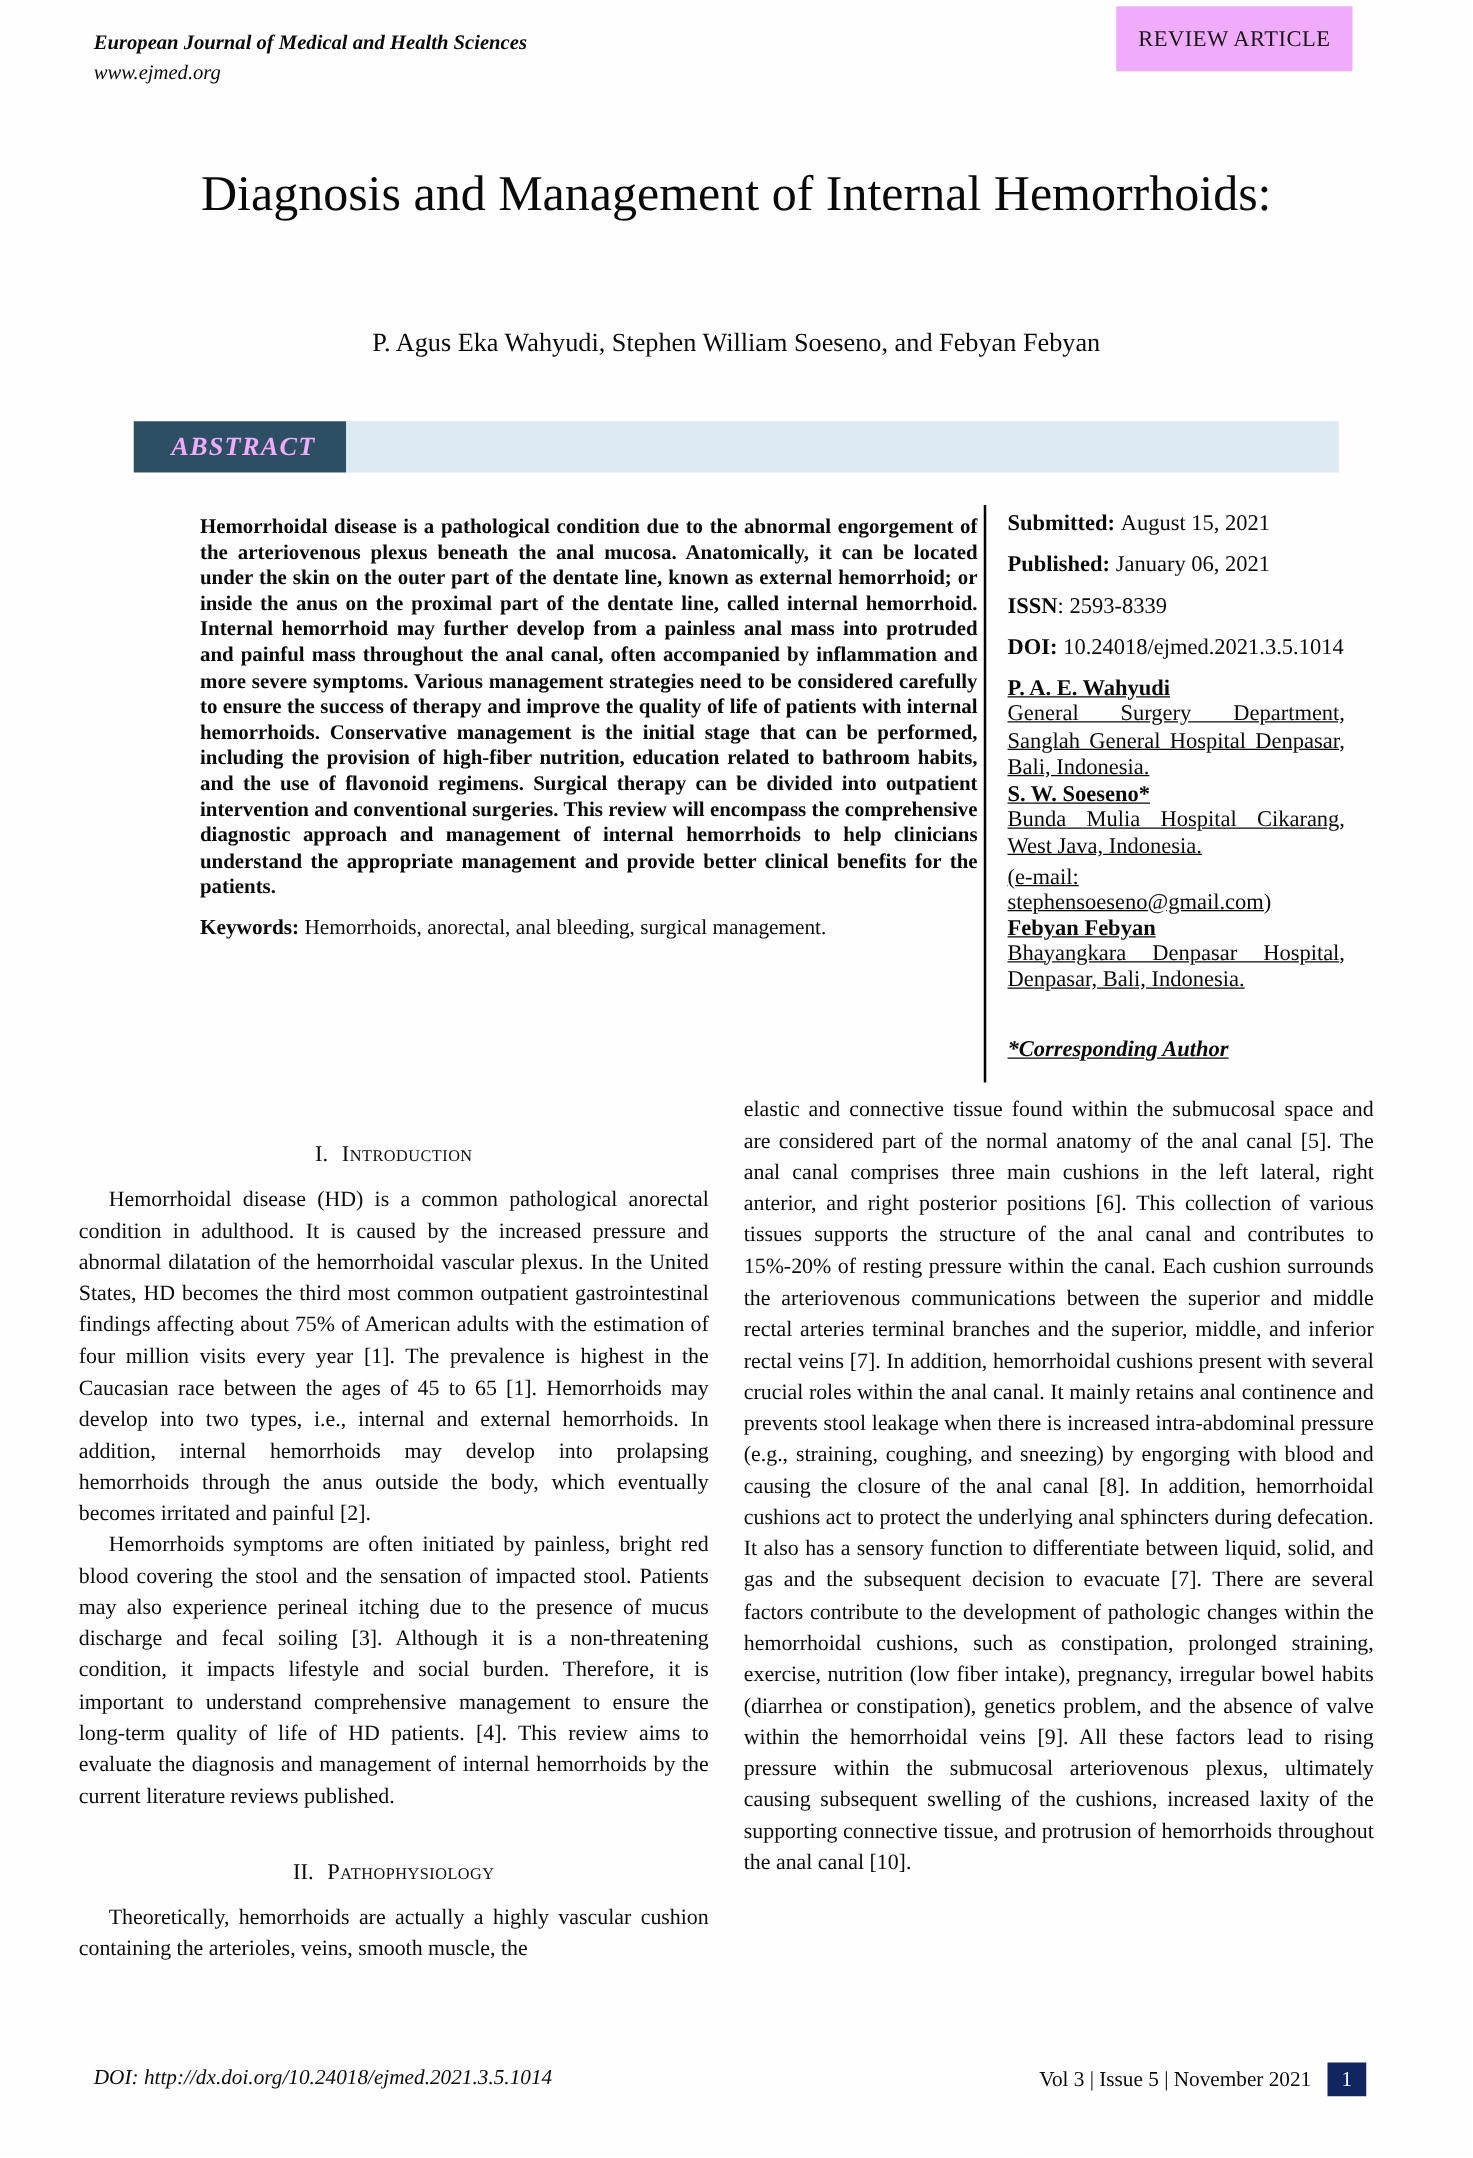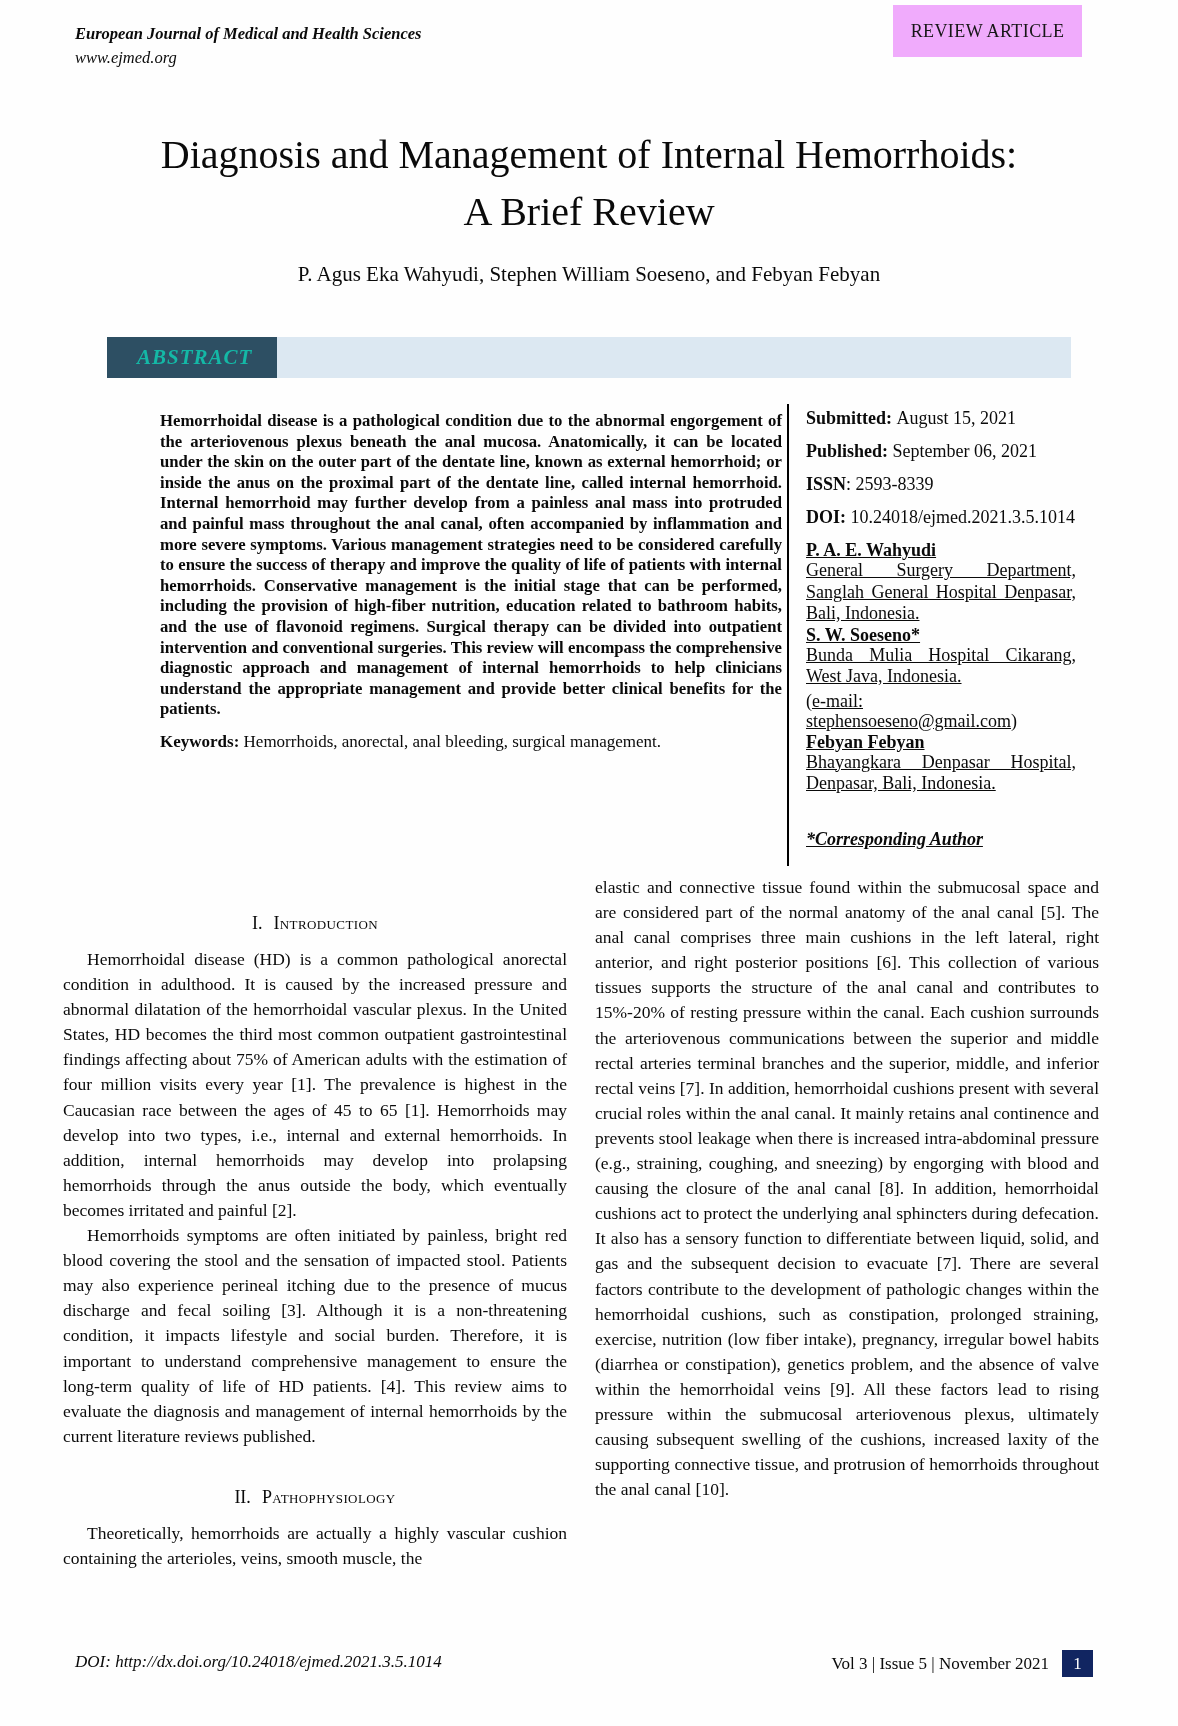--- a/index.html
+++ b/index.html
@@ -14,21 +14,21 @@
     font-size:18px; letter-spacing:0.4px; color:#161616;
   }
   .journal-block { position:absolute; left:75px; top:22px; font-style:italic; font-size:16.5px; line-height:24px; }
   .journal-name { font-weight:bold; }
   
   .title { position:absolute; left:0; top:126px; width:100%; text-align:center; font-size:40px; line-height:57px; }
   .authors { position:absolute; left:0; top:262px; width:100%; text-align:center; font-size:21px; }
   
   .abstract-header { position:absolute; left:107px; top:337px; width:964px; height:41px; display:flex; }
   .abstract-label-box {
-    width:140px; background:#2d4f63; color:#14b8a6; font-weight:bold; font-style:italic;
+    width:140px; background:#2d4f63; color:#f0abfc; font-weight:bold; font-style:italic;
     font-size:21px; letter-spacing:1px; display:flex; align-items:center; padding-left:30px;
   }
   .abstract-bar { flex:1; background:#dce8f2; }
   
   .abstract-body {
     position:absolute; left:160px; top:411px; width:622px;
     font-weight:bold; font-size:16.7px; line-height:20.6px; text-align:justify;
   }
   .keywords { position:absolute; left:160px; top:732px; width:622px; font-size:17px; }
   .keywords-label { font-weight:bold; }
@@ -67,39 +67,38 @@
 
   <div class="review-badge">REVIEW ARTICLE</div>
 
   <div class="journal-block">
     <div class="journal-name">European Journal of Medical and Health Sciences</div>
     <div class="journal-url">www.ejmed.org</div>
   </div>
 
   <div class="title">
     <div>Diagnosis and Management of Internal Hemorrhoids:</div>
-    <div>A Brief Review</div>
   </div>
 
   <div class="authors">P. Agus Eka Wahyudi, Stephen William Soeseno, and Febyan Febyan</div>
 
   <div class="abstract-header">
     <div class="abstract-label-box">ABSTRACT</div>
     <div class="abstract-bar"></div>
   </div>
 
   <div class="abstract-body">Hemorrhoidal disease is a pathological condition due to the abnormal engorgement of the arteriovenous plexus beneath the anal mucosa. Anatomically, it can be located under the skin on the outer part of the dentate line, known as external hemorrhoid; or inside the anus on the proximal part of the dentate line, called internal hemorrhoid. Internal hemorrhoid may further develop from a painless anal mass into protruded and painful mass throughout the anal canal, often accompanied by inflammation and more severe symptoms. Various management strategies need to be considered carefully to ensure the success of therapy and improve the quality of life of patients with internal hemorrhoids. Conservative management is the initial stage that can be performed, including the provision of high-fiber nutrition, education related to bathroom habits, and the use of flavonoid regimens. Surgical therapy can be divided into outpatient intervention and conventional surgeries. This review will encompass the comprehensive diagnostic approach and management of internal hemorrhoids to help clinicians understand the appropriate management and provide better clinical benefits for the patients.</div>
 
   <div class="keywords"><span class="keywords-label">Keywords:</span><span> Hemorrhoids, anorectal, anal bleeding, surgical management.</span></div>
 
   <div class="vrule"></div>
 
   <div class="meta">
     <div class="meta-item"><span class="meta-label">Submitted: </span><span>August 15, 2021</span></div>
-    <div class="meta-item"><span class="meta-label">Published: </span><span>September 06, 2021</span></div>
+    <div class="meta-item"><span class="meta-label">Published: </span><span>January 06, 2021</span></div>
     <div class="meta-item"><span class="meta-label">ISSN</span><span>: 2593-8339</span></div>
     <div class="meta-item"><span class="meta-label">DOI: </span><span>10.24018/ejmed.2021.3.5.1014</span></div>
 
     <div class="meta-authors">
       <div>
         <div class="meta-author-name">P. A. E. Wahyudi</div>
         <div class="meta-affiliation">General Surgery Department, Sanglah General Hospital Denpasar, Bali, Indonesia.</div>
       </div>
       <div>
         <div class="meta-author-name">S. W. Soeseno*</div>

